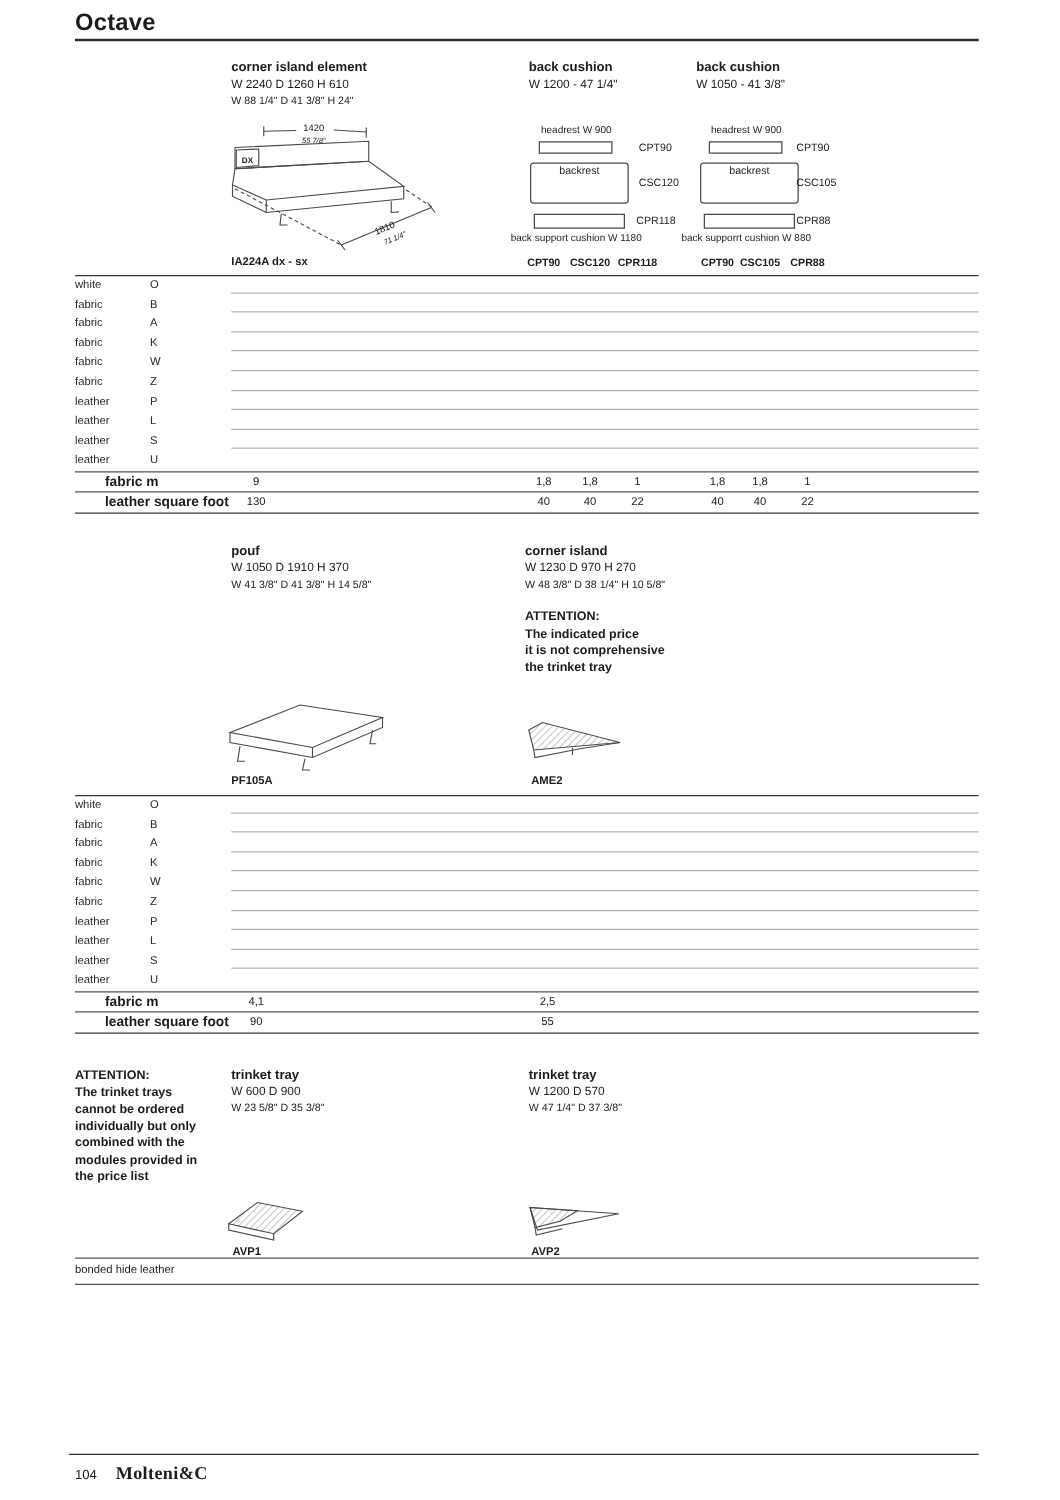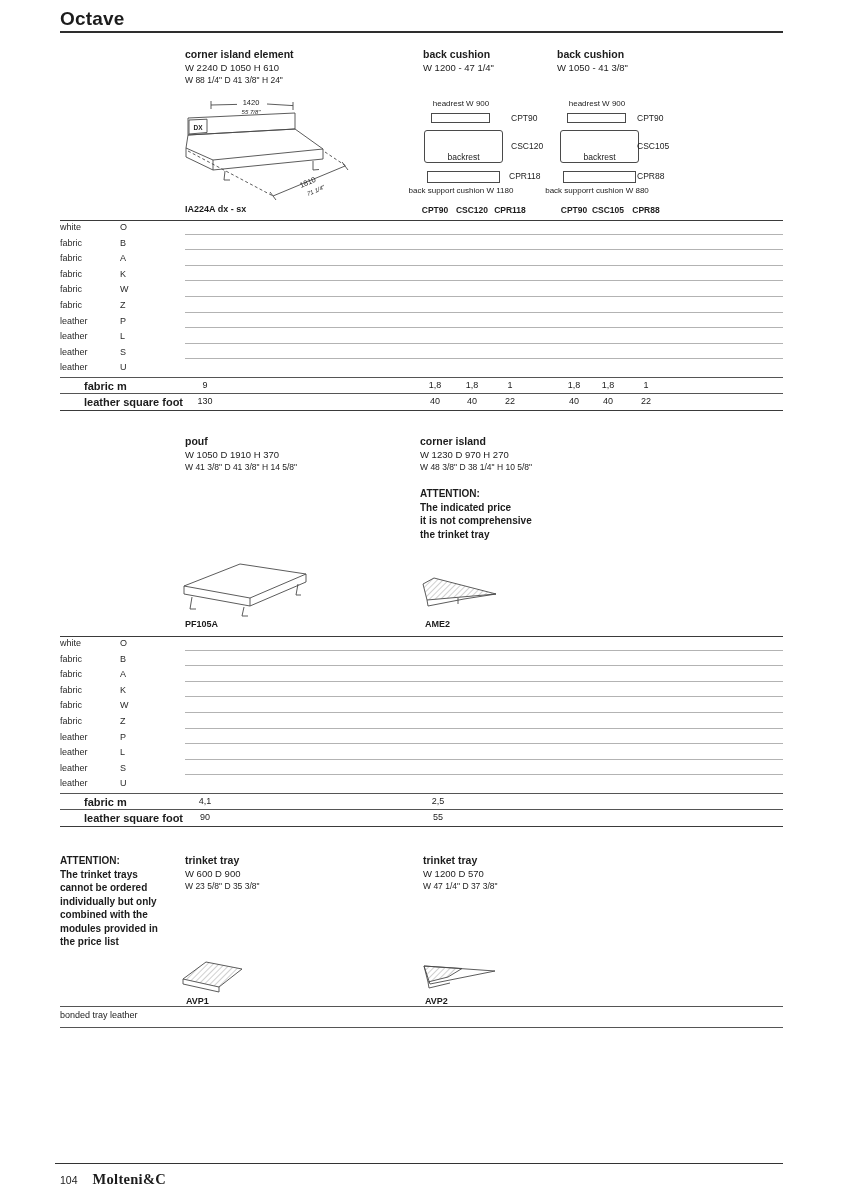--- a/index.html
+++ b/index.html
@@ -25,21 +25,21 @@
   .trow .letter{width:65px;padding-top:1px;}
   .trow .fill{flex:1;border-bottom:1px solid #b3b3b3;margin-bottom:2px;}
   .trow.last .fill{border-bottom:none;}
   .sumrow{position:relative;height:15.5px;border-top:1px solid #555;font-size:9px;}
   .sumrow.final{border-bottom:1.5px solid #3a3a3a;}
   .sumrow .lbl{position:absolute;left:0;top:2px;font-weight:bold;font-size:11px;white-space:nowrap;margin-left:24px;}
   .sumrow .val{position:absolute;top:2px;text-align:center;}
   .val.w40{width:40px;}
   
   .box{position:absolute;border:1px solid #4a4a4a;background:#fff;box-sizing:border-box;}
-  .backrest{border-radius:3px;display:flex;align-items:flex-end;justify-content:center;font-size:8.5px;}
+  .backrest{border-radius:3px;display:flex;align-items:flex-start;justify-content:center;font-size:8.5px;}
   .dlabel{position:absolute;font-size:8.5px;white-space:nowrap;}
   .dlabel.small{font-size:8px;}
   .center{transform:translateX(-50%);}
   
   .bonded-band{position:absolute;left:60px;top:1006px;width:727px;height:17px;
     border-top:1px solid #555;border-bottom:1px solid #555;font-size:9px;padding-top:3px;box-sizing:content-box;}
   
   .footer-rule{position:absolute;left:55px;top:1163px;width:732px;border-top:1.5px solid #333;}
   .footer{position:absolute;left:60px;top:1171px;display:flex;align-items:baseline;gap:15px;}
   .pagenum{font-size:10.5px;}
@@ -50,21 +50,21 @@
 </head>
 <body>
 
 <div class="page">
 
   <div class="octave-title">Octave</div>
   <div class="title-rule"></div>
 
   <div class="prod-head" style="left:185px;top:48px">
     <div class="pt">corner island element</div>
-    <div class="pm">W 2240 D 1050 H 610</div>
+    <div class="pm">W 2240 D 1260 H 610</div>
     <div class="pi">W 88 1/4" D 41 3/8" H 24"</div>
   </div>
   <div class="prod-head" style="left:423px;top:48px">
     <div class="pt">back cushion</div>
     <div class="pm">W 1200 - 47 1/4"</div>
   </div>
   <div class="prod-head" style="left:557px;top:48px">
     <div class="pt">back cushion</div>
     <div class="pm">W 1050 - 41 3/8"</div>
   </div>
@@ -345,21 +345,21 @@
       <path d="M8,24 L9,30 L30,25" fill="none"></path>
     </g>
   </svg>
 
   <div>
     <span class="code-main" style="left:186px;top:996px">AVP1</span>
     <span class="code-main" style="left:425px;top:996px">AVP2</span>
   </div>
 
   <div class="bonded-band">
-    <span>bonded tray leather</span>
+    <span>bonded hide leather</span>
   </div>
 
   <div class="footer-rule"></div>
   <div class="footer">
     <span class="pagenum">104</span>
     <span class="brand">Molteni&amp;C</span>
   </div>
 
 </div>
 

